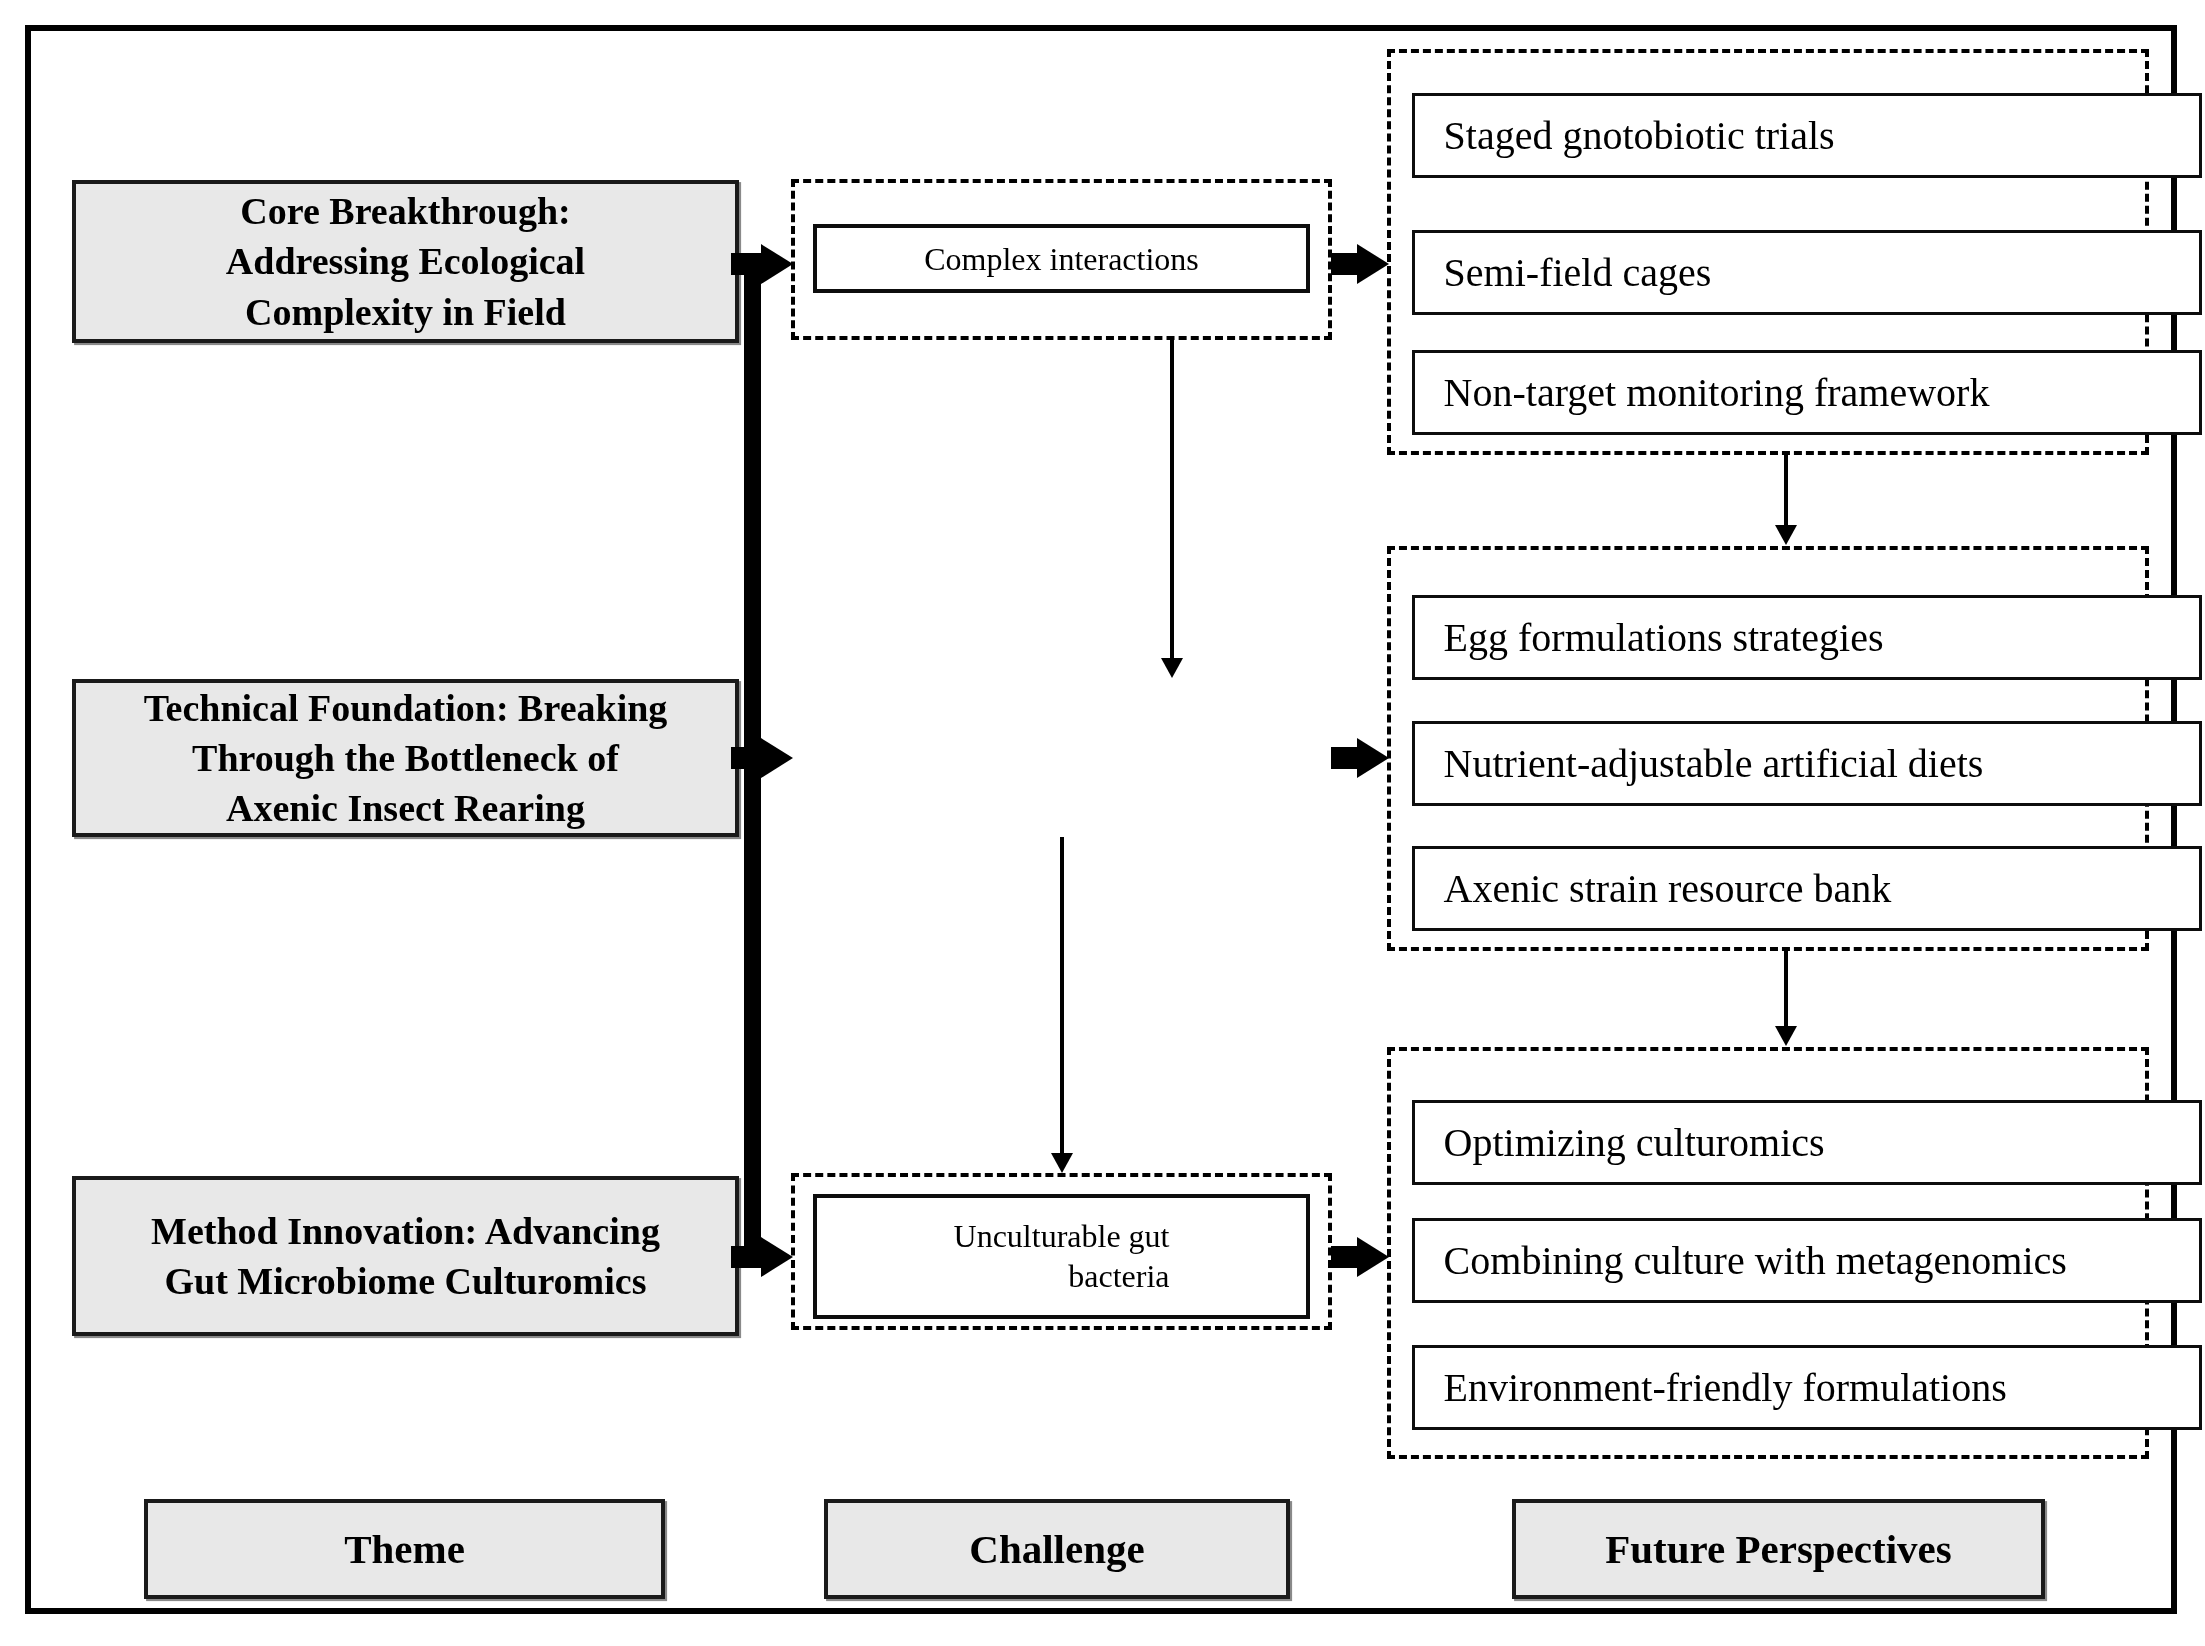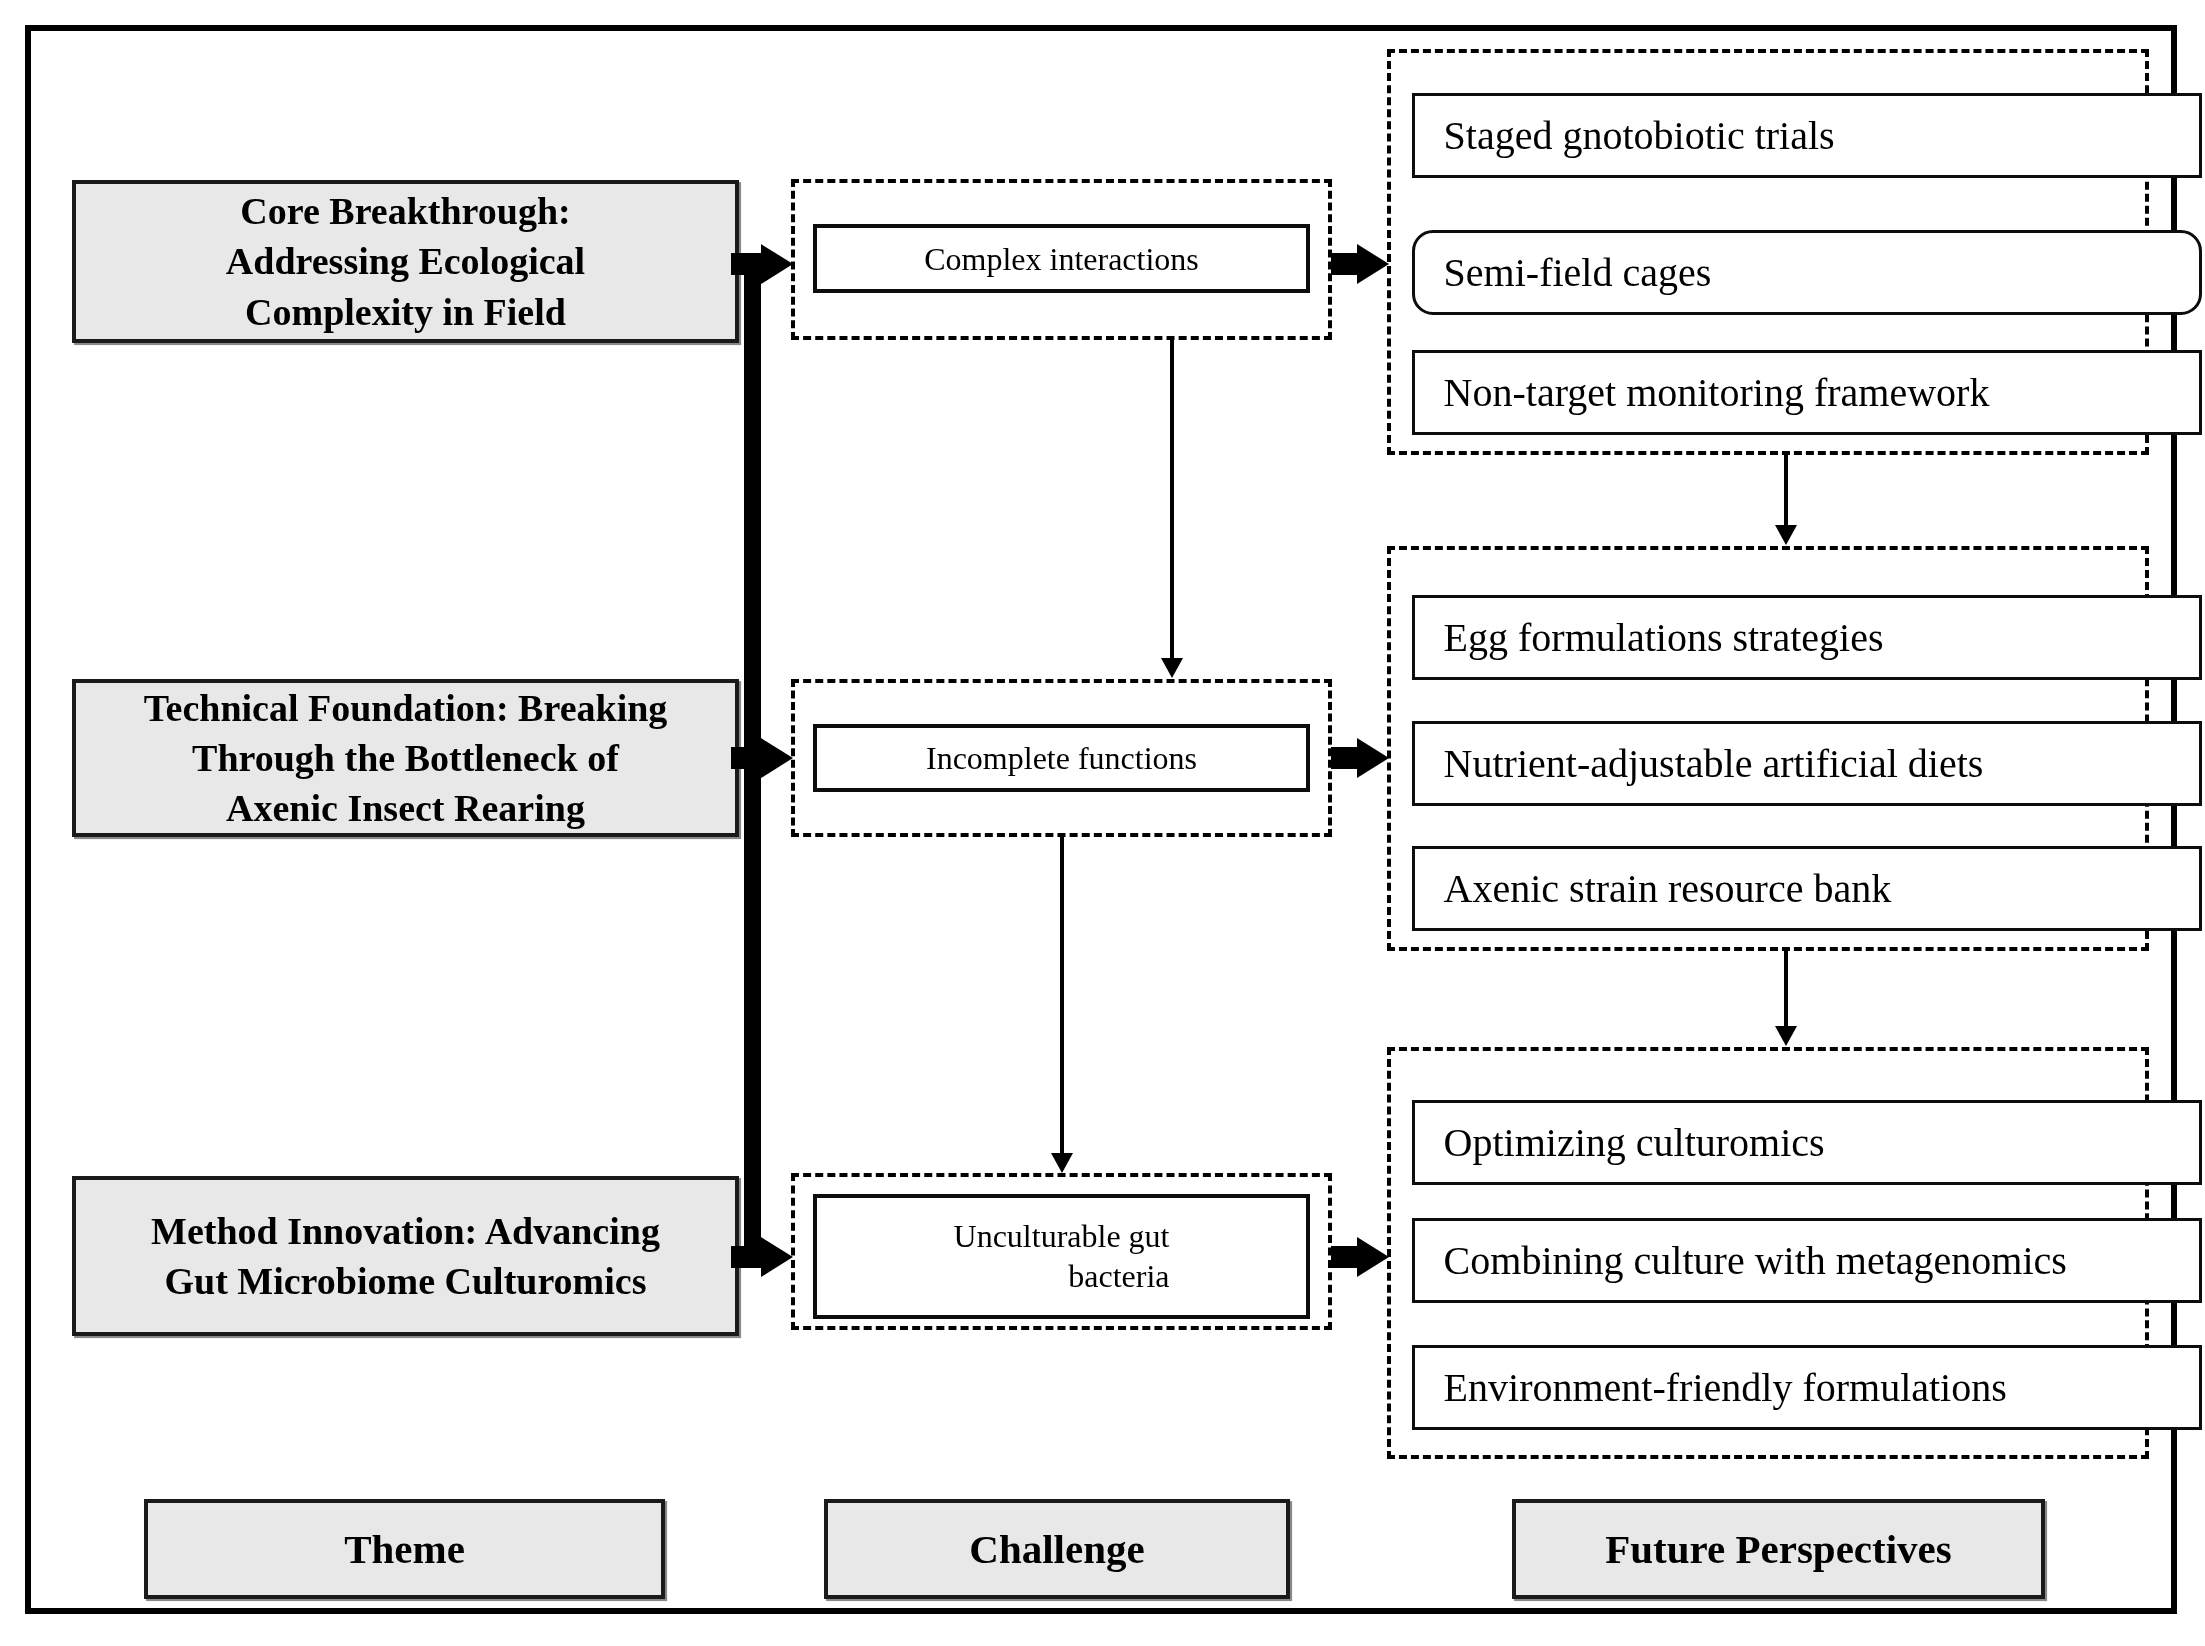--- a/index.html
+++ b/index.html
@@ -99,21 +99,21 @@
     width: 790px;
     height: 85px;
     box-sizing: border-box;
     border: 3.4px solid #0d0d0d;
     background: #ffffff;
     display: flex;
     align-items: center;
     font-size: 40px;
     padding-left: 29px;
   }
-  .fg-1 .i-0 { top: 40px; }  .fg-1 .i-1 { top: 177px; border-radius: 21px; } .fg-1 .i-2 { top: 297px; }
+  .fg-1 .i-0 { top: 40px; }  .fg-1 .i-1 { top: 177px; } .fg-1 .i-2 { top: 297px; }
   .fg-2 .i-0 { top: 45px; }  .fg-2 .i-1 { top: 171px; } .fg-2 .i-2 { top: 296px; }
   .fg-3 .i-0 { top: 49px; }  .fg-3 .i-1 { top: 167px; } .fg-3 .i-2 { top: 294px; }
 
   
   .footer-box {
     position: absolute;
     top: 1499px;
     height: 100px;
     box-sizing: border-box;
     border: 4.1px solid #1a1a1a;
@@ -192,23 +192,20 @@
 Complexity in Field</div>
   <div class="theme-box theme-2">Technical Foundation: Breaking
 Through the Bottleneck of
 Axenic Insect Rearing</div>
   <div class="theme-box theme-3">Method Innovation: Advancing
 Gut Microbiome Culturomics</div>
 
   <div class="ch-dash ch-1">
     <div class="ch-solid">Complex interactions</div>
   </div>
-  <div class="ch-dash ch-2">
-    <div class="ch-solid">Incomplete functions</div>
-  </div>
   <div class="ch-dash ch-3">
     <div class="ch-solid">Unculturable gut
 bacteria</div>
   </div>
 
   <div class="fg-dash fg-1">
     <div class="fg-item i-0">Staged gnotobiotic trials</div>
     <div class="fg-item i-1">Semi-field cages</div>
     <div class="fg-item i-2">Non-target monitoring framework</div>
   </div>

